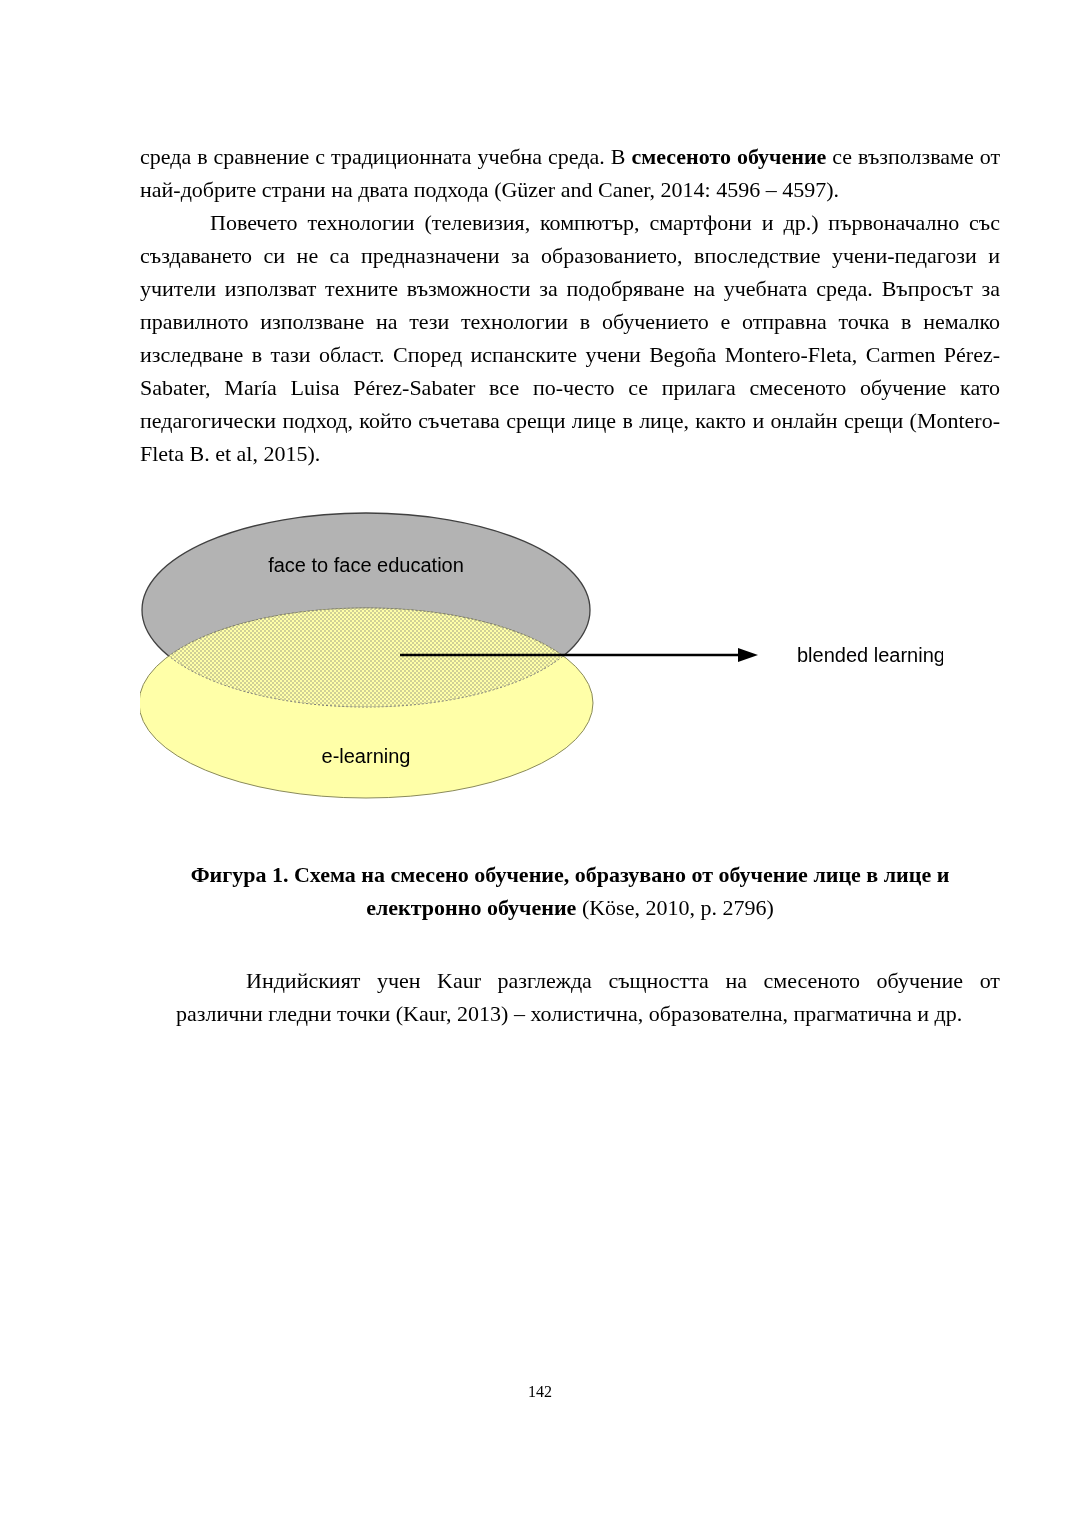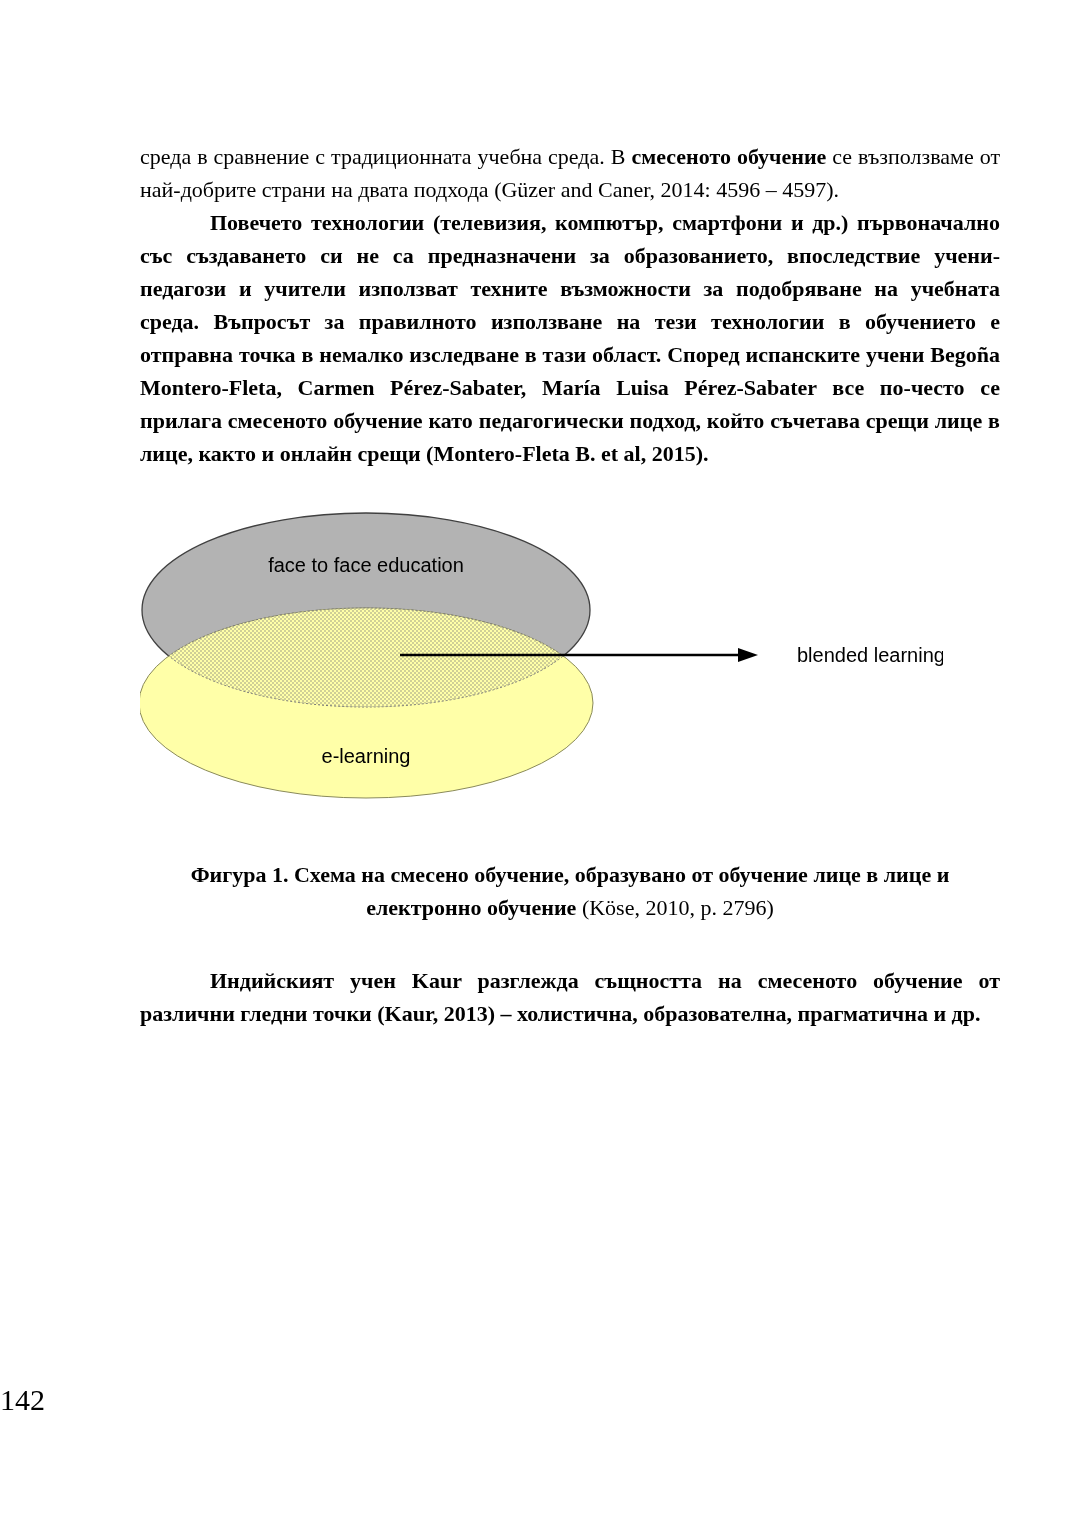--- a/index.html
+++ b/index.html
@@ -17,21 +17,21 @@
     box-sizing: border-box;
     padding: 140px 80px 0 140px;
     overflow: hidden;
   }
   .para {
     font-size: 22px;
     line-height: 33px;
     text-align: justify;
     margin: 0;
   }
-  .indent { text-indent: 70px; font-weight: bold; }
+  .indent { text-indent: 70px; }
   .section-heading {
     font-size: 22px;
     line-height: 33px;
     font-weight: bold;
     margin: 17px 0 0 0;
     text-indent: 70px;
     text-align: left;
   }
   .figure-wrap {
     margin-top: 40px;
@@ -44,28 +44,28 @@
     font-size: 20px;
     fill: #000000;
   }
   .caption {
     margin: 48px 0 16px 0;
     font-size: 22px;
     line-height: 33px;
     text-align: center;
   }
   .caption b { font-weight: bold; }
-  .closing { margin-top: 40px; }
+  .closing { margin-top: 40px; margin-left: 36px; }
   .page-number {
     position: absolute;
     left: 0;
     right: 0;
     top: 1383px;
-    text-align: left;
-    font-size: 30px;
+    text-align: center;
+    font-size: 16px;
   }
 </style>
 </head>
 <body>
 
 <div class="page">
 
   <p class="para"><span>среда в сравнение с традиционната учебна среда. В </span><b>смесеното обучение</b><span> се възползваме от най-добрите страни на двата подхода (Güzer and Caner, 2014: 4596 – 4597).</span></p>
 
 

